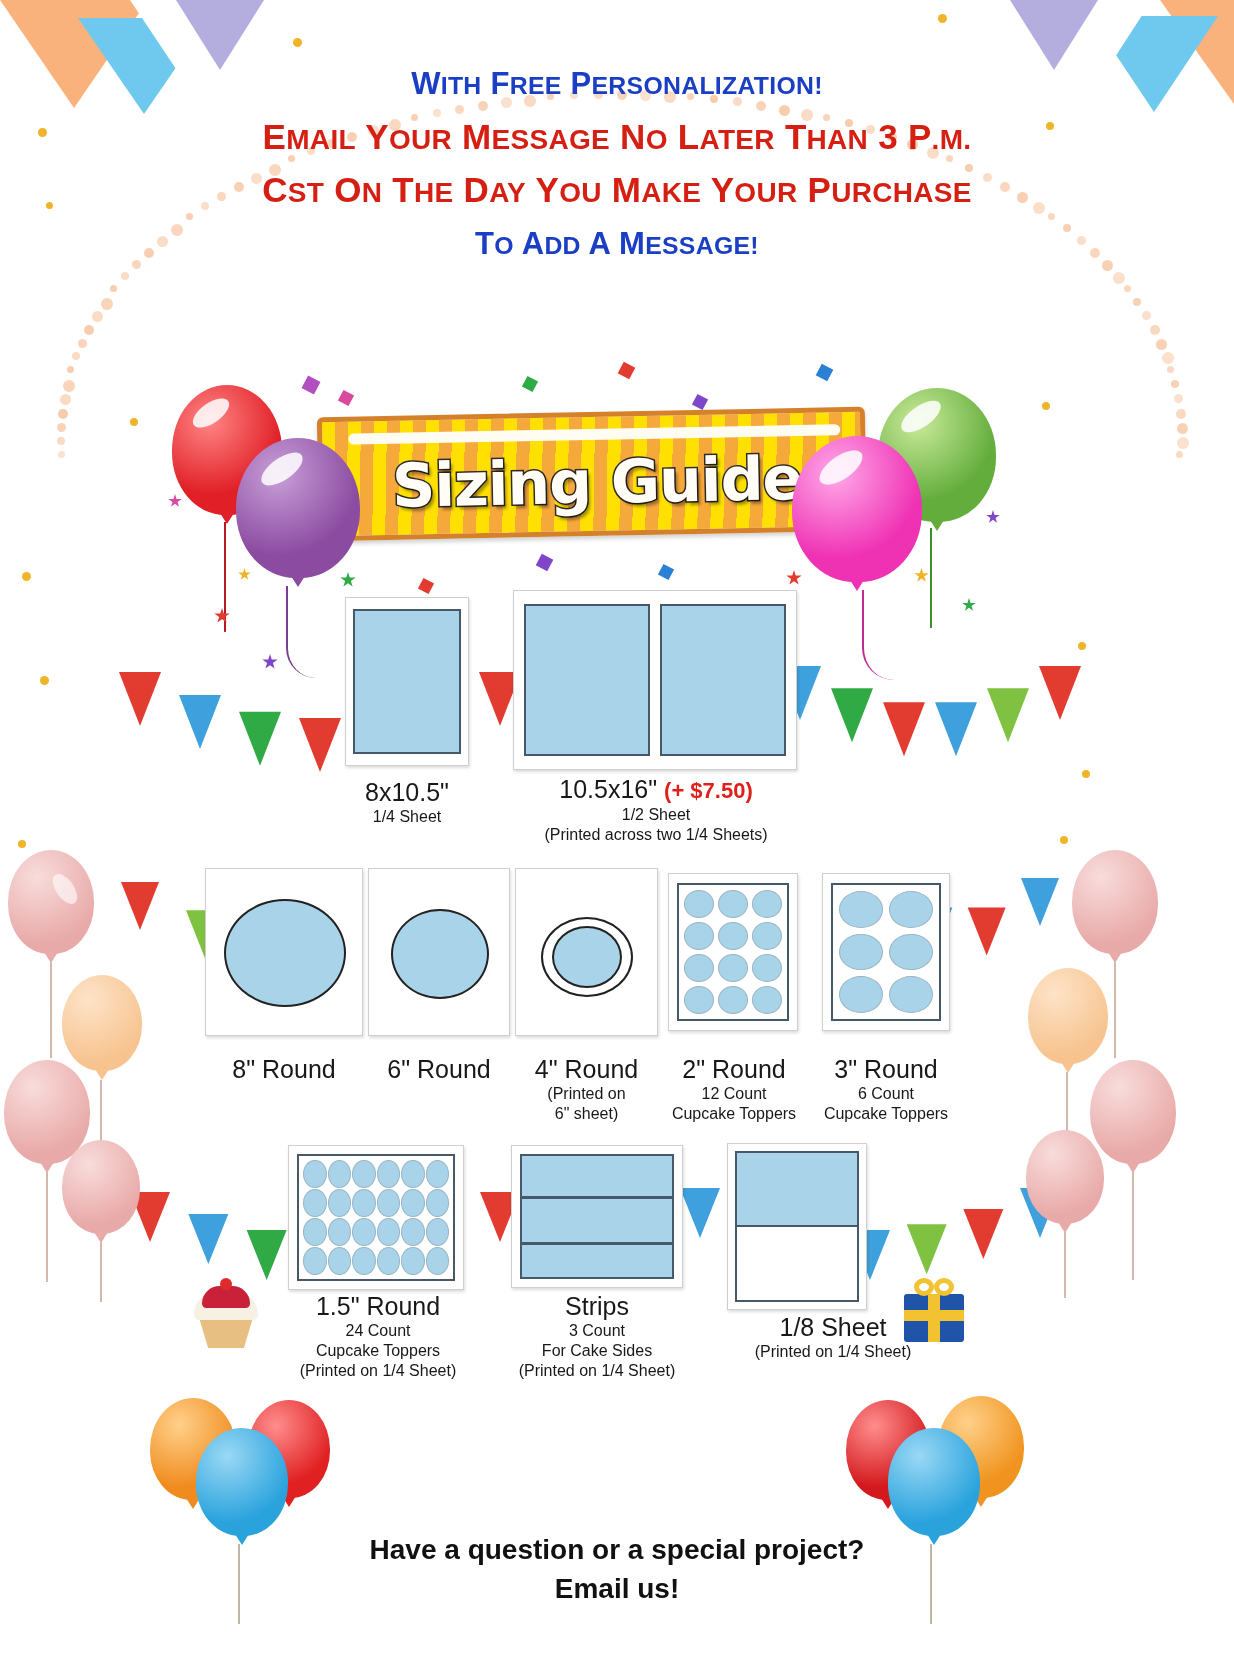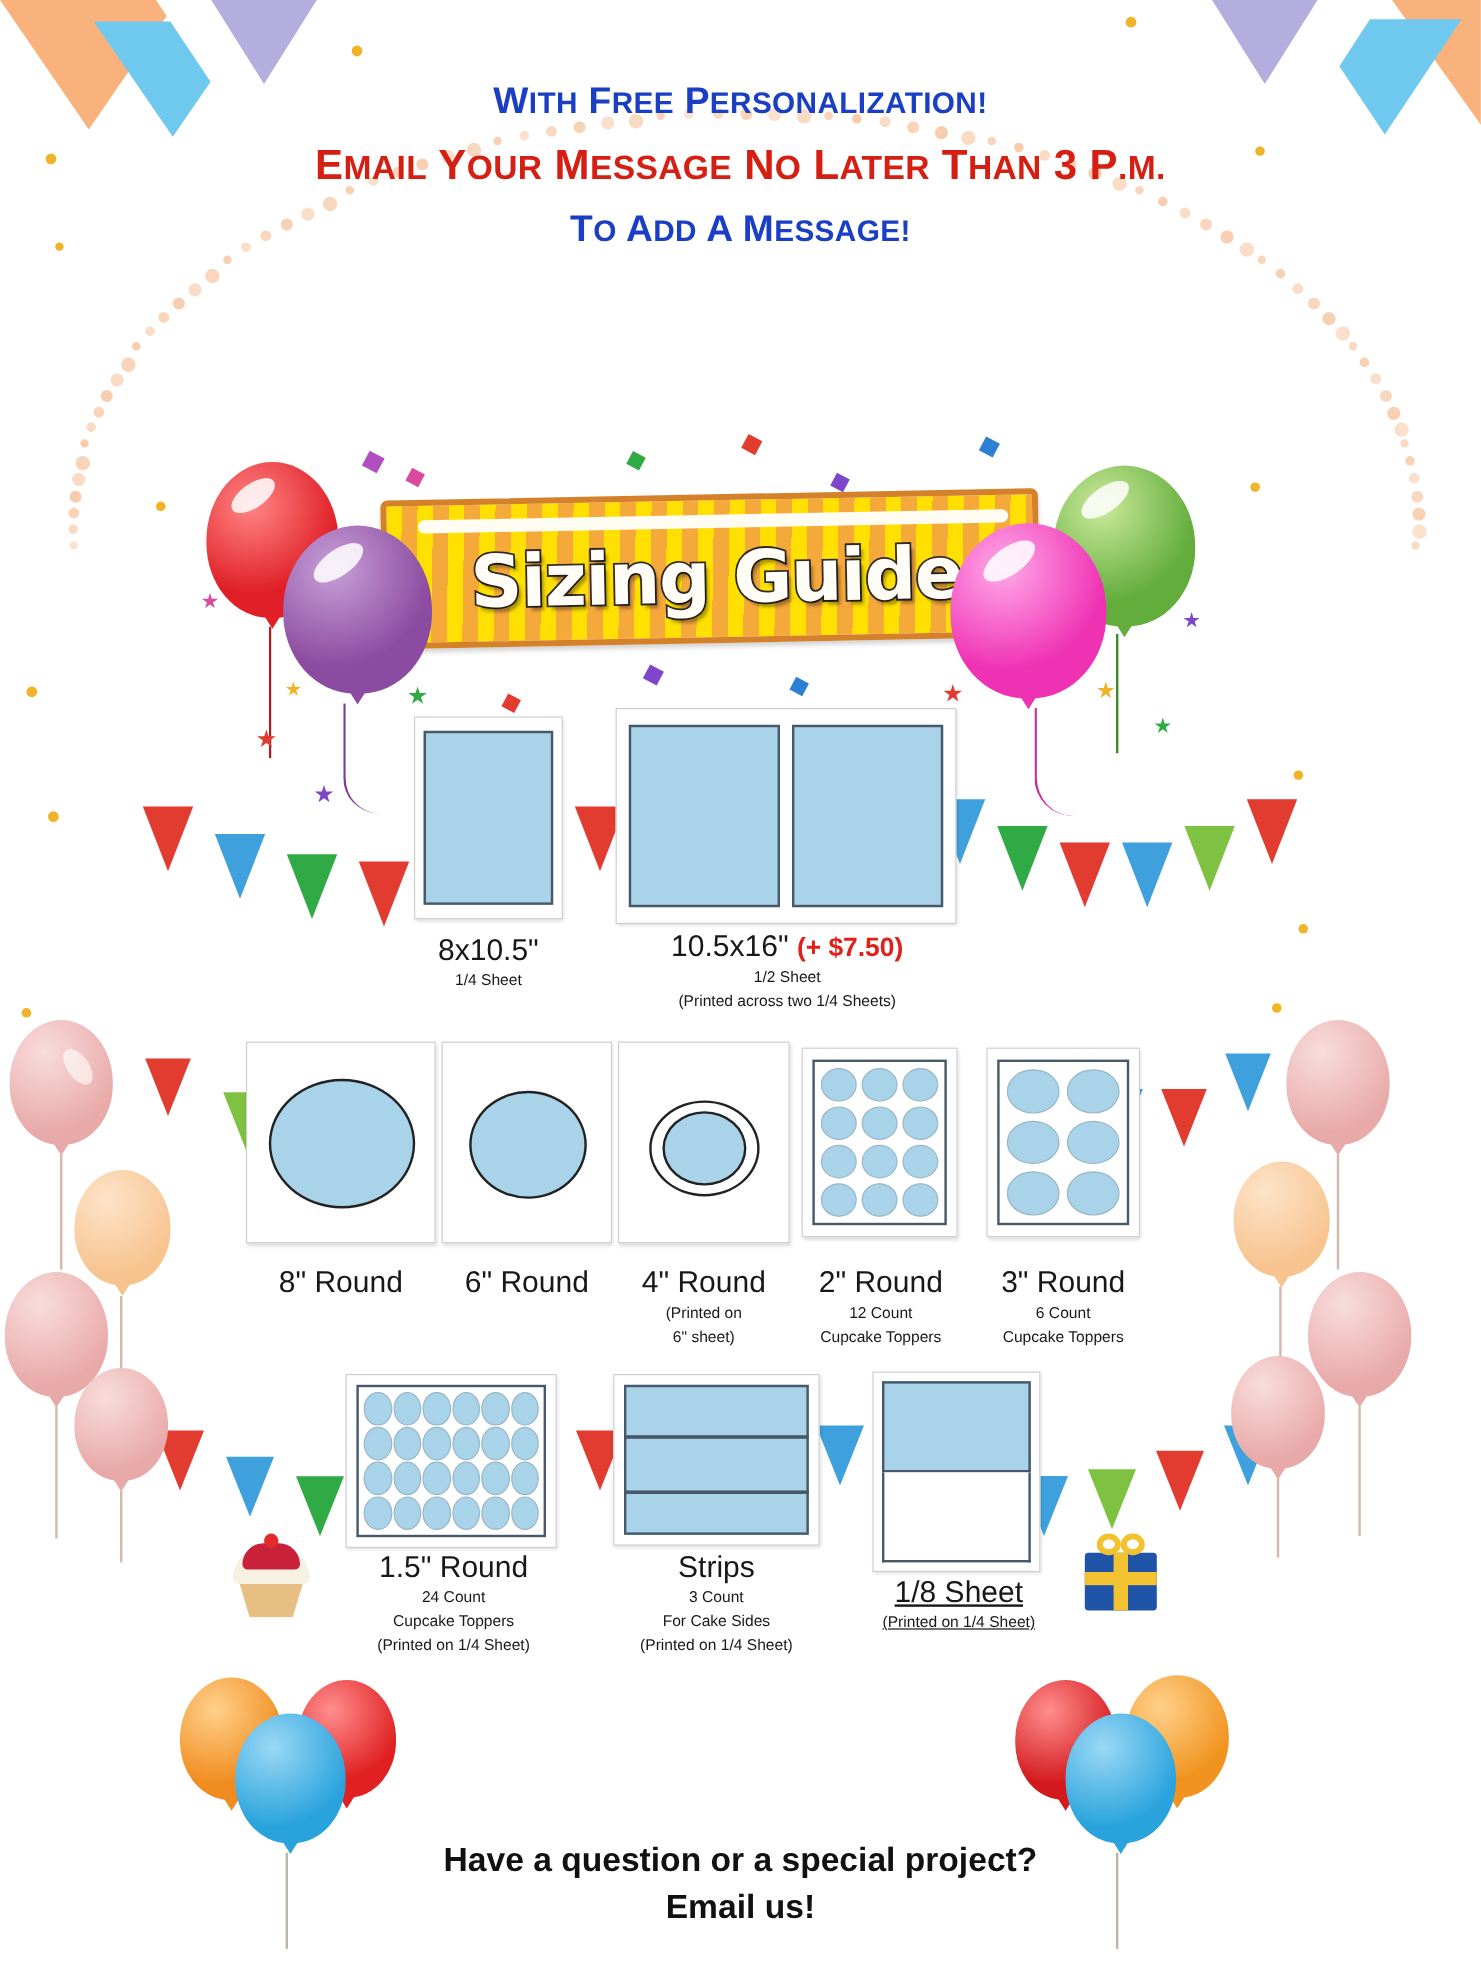--- a/index.html
+++ b/index.html
@@ -116,21 +116,21 @@
   .minidot {
     position: absolute; background: #a9d3e8;
     border: 1.2px solid #9ab6c6; border-radius: 50%;
   }
   .cap {
     position: absolute; text-align: center;
     color: #181818; z-index: 5;
     font-family: "Liberation Sans", sans-serif;
   }
   .cap .t1 { font-size: 25px; line-height: 29px; }
-  .cap .t2 { font-size: 13px; line-height: 20px; }
+  .cap .t2 { font-size: 16px; line-height: 20px; }
   .price  { color: #e0211b; font-weight: bold; font-size: 22px; }
 
   
   #footer {
     position: absolute; left: 0; bottom: 46px; width: 1234px;
     text-align: center; z-index: 6;
   }
   #footer div { font-size: 28px; line-height: 39px; font-weight: bold; color: #111; }
 
   
@@ -231,20 +231,21 @@
     <div class="arch-dot" style="width: 9px; height: 9px; left: 1173.93px; top: 394.46px; opacity: 0.57;"></div>
     <div class="arch-dot" style="width: 10px; height: 10px; left: 1175.89px; top: 408.651px; opacity: 0.7;"></div>
     <div class="arch-dot" style="width: 11px; height: 11px; left: 1176.88px; top: 422.88px; opacity: 0.83;"></div>
     <div class="arch-dot" style="width: 12px; height: 12px; left: 1176.88px; top: 437.12px; opacity: 0.56;"></div>
     <div class="arch-dot" style="width: 7px; height: 7px; left: 1175.89px; top: 451.349px; opacity: 0.69;"></div>
   </div>
 
 <div id="header-block">
   <div id="hdr-l2" class="hdr-blue"><span>W</span><span class="sc">ITH</span> <span>F</span><span class="sc">REE</span> <span>P</span><span class="sc">ERSONALIZATION!</span></div>
   <div id="hdr-l3" class="hdr-red"><span>E</span><span class="sc">MAIL</span> <span>Y</span><span class="sc">OUR</span> <span>M</span><span class="sc">ESSAGE</span> <span>N</span><span class="sc">O</span> <span>L</span><span class="sc">ATER</span> <span>T</span><span class="sc">HAN</span> <span>3</span><span class="sc"></span> <span>P</span><span class="sc">.M.</span></div>
+  <div id="hdr-l4" class="hdr-red"><span>C</span><span class="sc">ST</span> <span>O</span><span class="sc">N</span> <span>T</span><span class="sc">HE</span> <span>D</span><span class="sc">AY</span> <span>Y</span><span class="sc">OU</span> <span>M</span><span class="sc">AKE</span> <span>Y</span><span class="sc">OUR</span> <span>P</span><span class="sc">URCHASE</span></div>
   <div id="hdr-l5" class="hdr-blue"><span>T</span><span class="sc">O</span> <span>A</span><span class="sc">DD</span> <span>A</span><span class="sc"></span> <span>M</span><span class="sc">ESSAGE!</span></div>
 </div>
 
 <div class="balloon" style="left:172px;top:385px;width:110px;height:130px;background:radial-gradient(circle at 34% 28%, #ff8585, #e01f26 62%);color:#e01f26;z-index:5;">
   <div class="shine" style="left:18px;top:18px;width:42px;height:20px;"></div>
 </div>
 <div class="bstring" style="left:224px;top:522px;border-color:#b51a20;height:110px;border-radius:0 0 40px 0;width:36px;"></div>
 
 <div class="balloon" style="left:236px;top:438px;width:124px;height:140px;background:radial-gradient(circle at 34% 26%, #c89fd8, #8b4ba0 62%);color:#8b4ba0;z-index:5;">
   <div class="shine" style="left:22px;top:20px;width:48px;height:22px;"></div>
@@ -456,21 +457,21 @@
   <div class="t1">Strips</div>
   <div class="t2">3 Count</div>
   <div class="t2">For Cake Sides</div>
   <div class="t2">(Printed on 1/4 Sheet)</div>
 </div>
 
 <div class="card" style="left:727px;top:1143px;width:140px;height:167px;">
   <div class="inner-fill" style="left:7px;top:7px;right:7px;height:76px;"></div>
   <div style="position:absolute;left:7px;top:83px;right:7px;bottom:7px;background:#fff;border:2.5px solid #46586a;border-top:none;"></div>
 </div>
-<div class="cap" style="left:690px;top:1313px;width:218px;text-decoration:underline;">
+<div class="cap" style="left:724px;top:1313px;width:218px;">
   <div class="t1">1/8 Sheet</div>
   <div class="t2">(Printed on 1/4 Sheet)</div>
 </div>
 
 <div id="cupcake">
   <div style="position:absolute;left:8px;bottom:0;width:56px;height:34px;background:#e7bf82;
               clip-path:polygon(0 0,100% 0,82% 100%,18% 100%);border-radius:0 0 6px 6px;"></div>
   <div style="position:absolute;left:4px;bottom:28px;width:64px;height:28px;background:#f7f1e4;border-radius:32px 32px 8px 8px;"></div>
   <div style="position:absolute;left:12px;bottom:40px;width:48px;height:22px;background:#c9213a;border-radius:24px 24px 6px 6px;"></div>
   <div style="position:absolute;left:30px;bottom:58px;width:12px;height:12px;background:#e02b2b;border-radius:50%;"></div>

